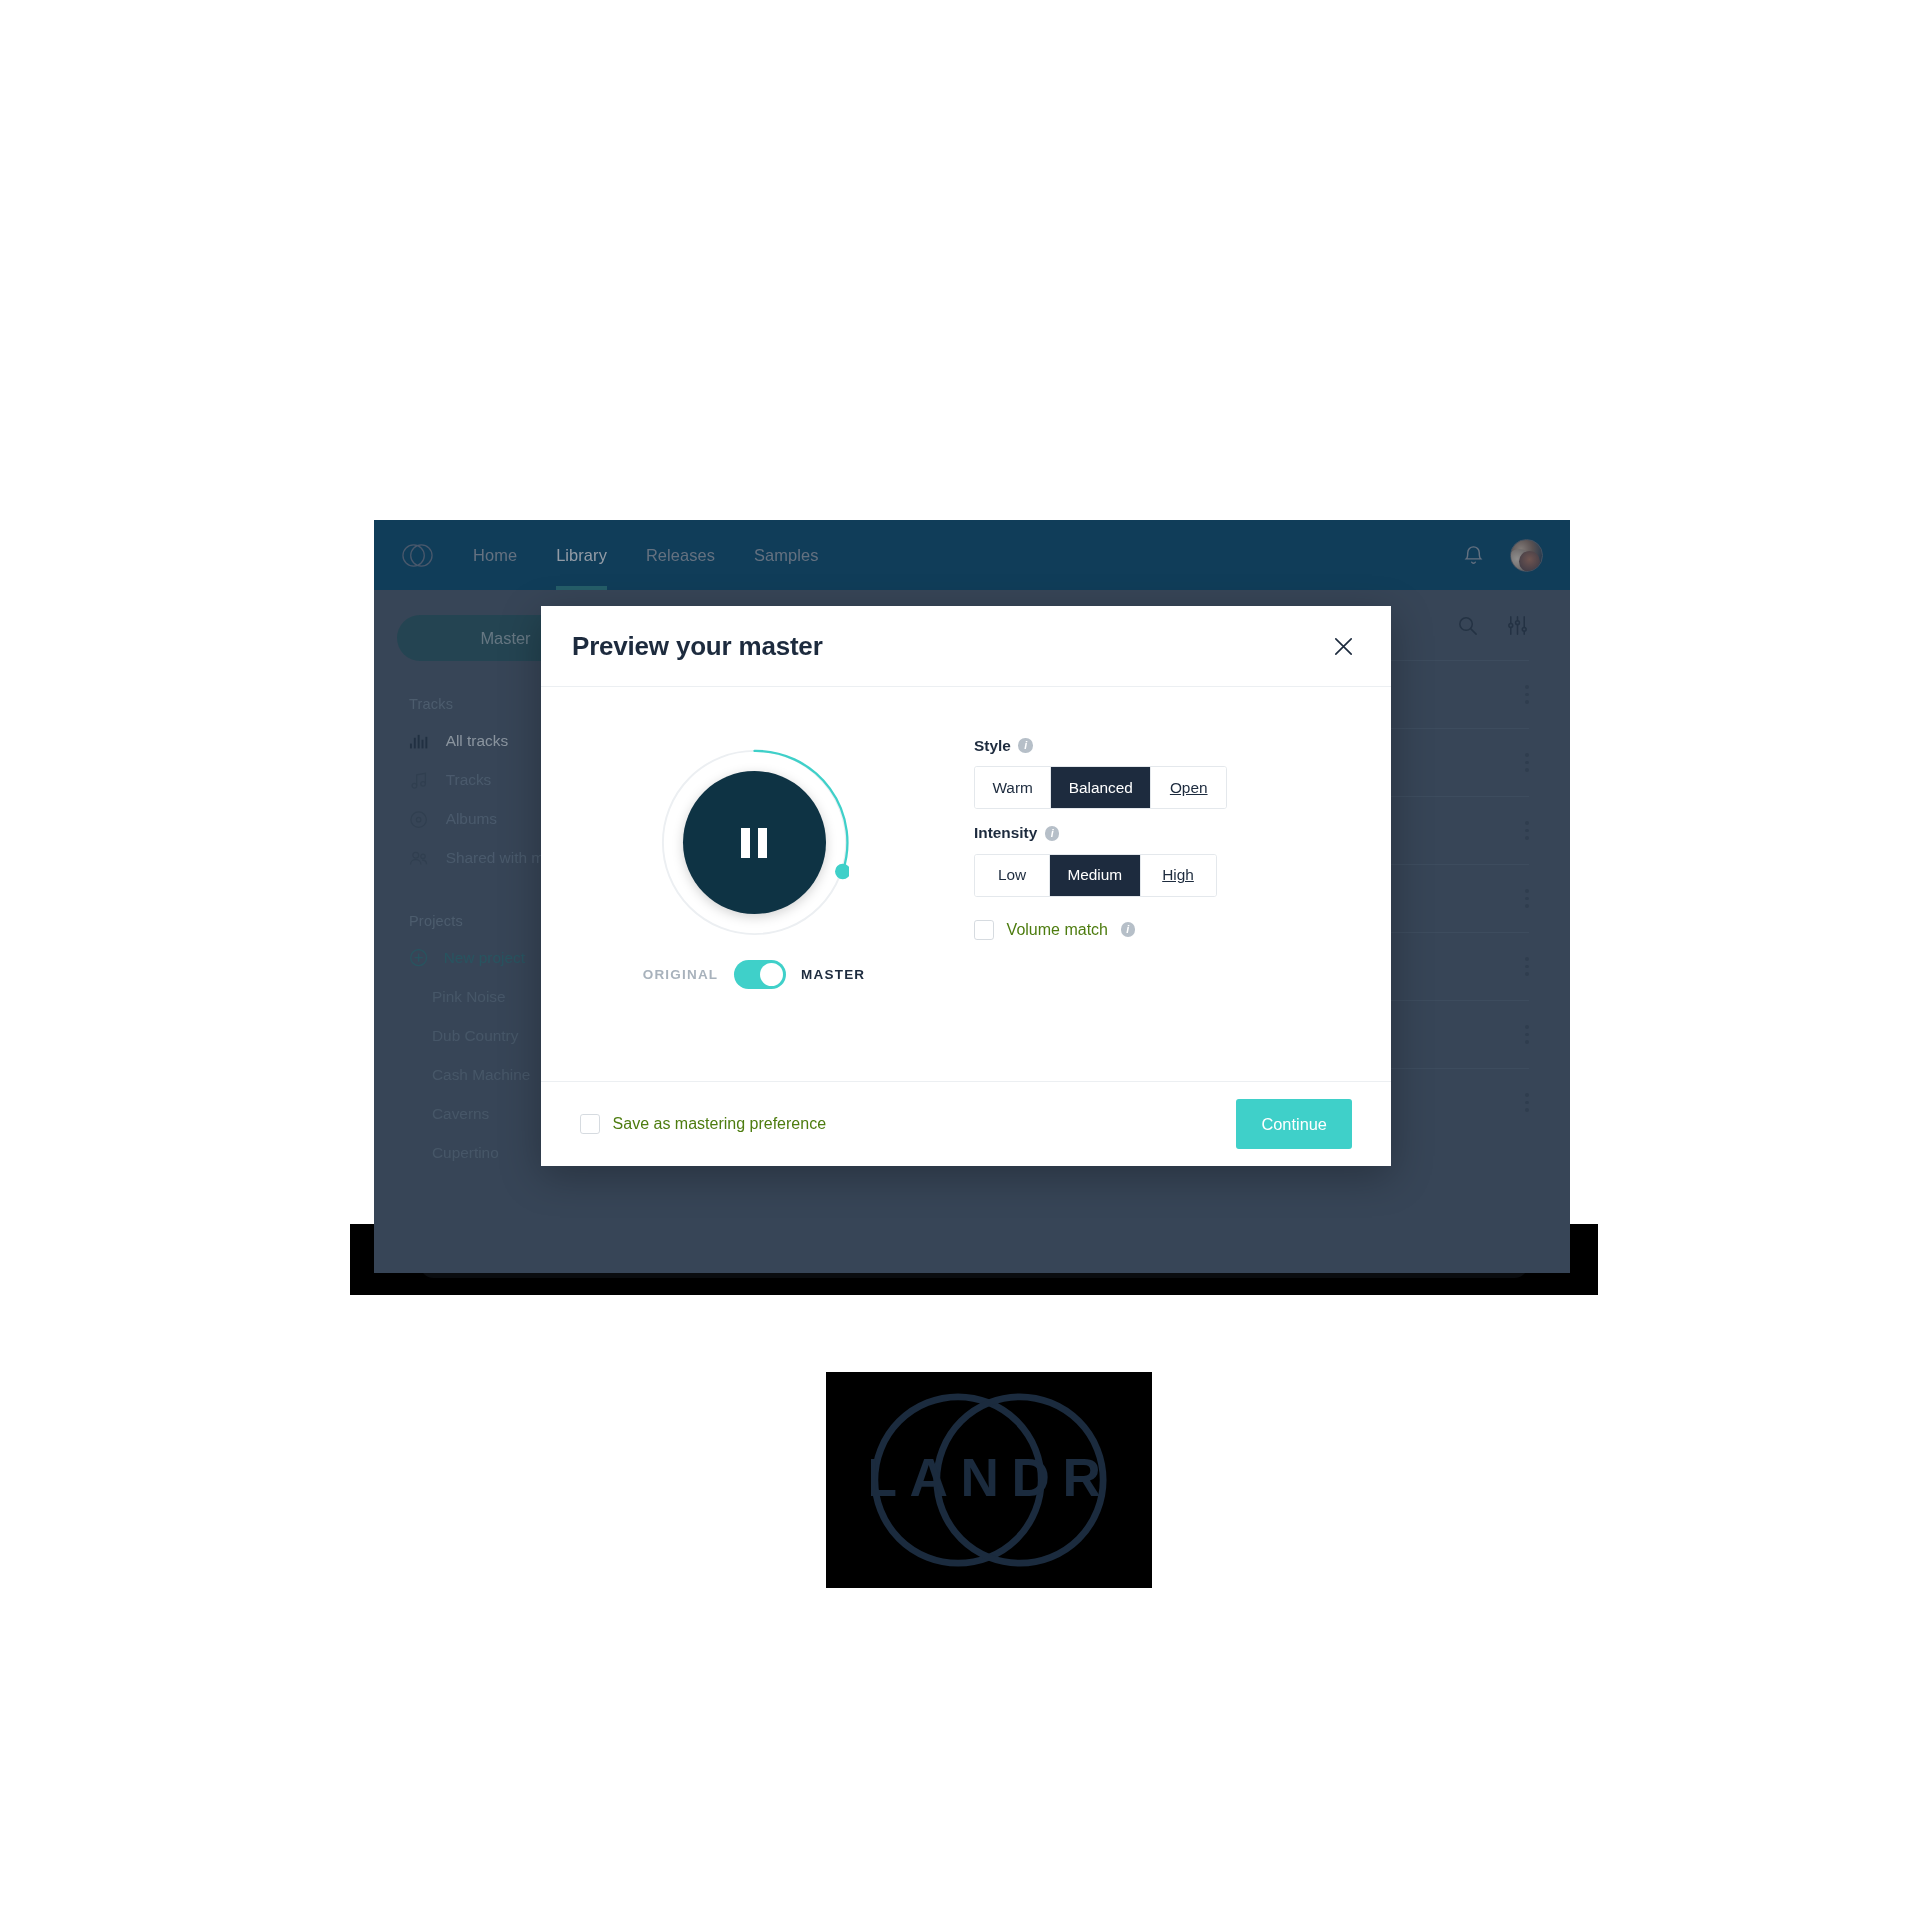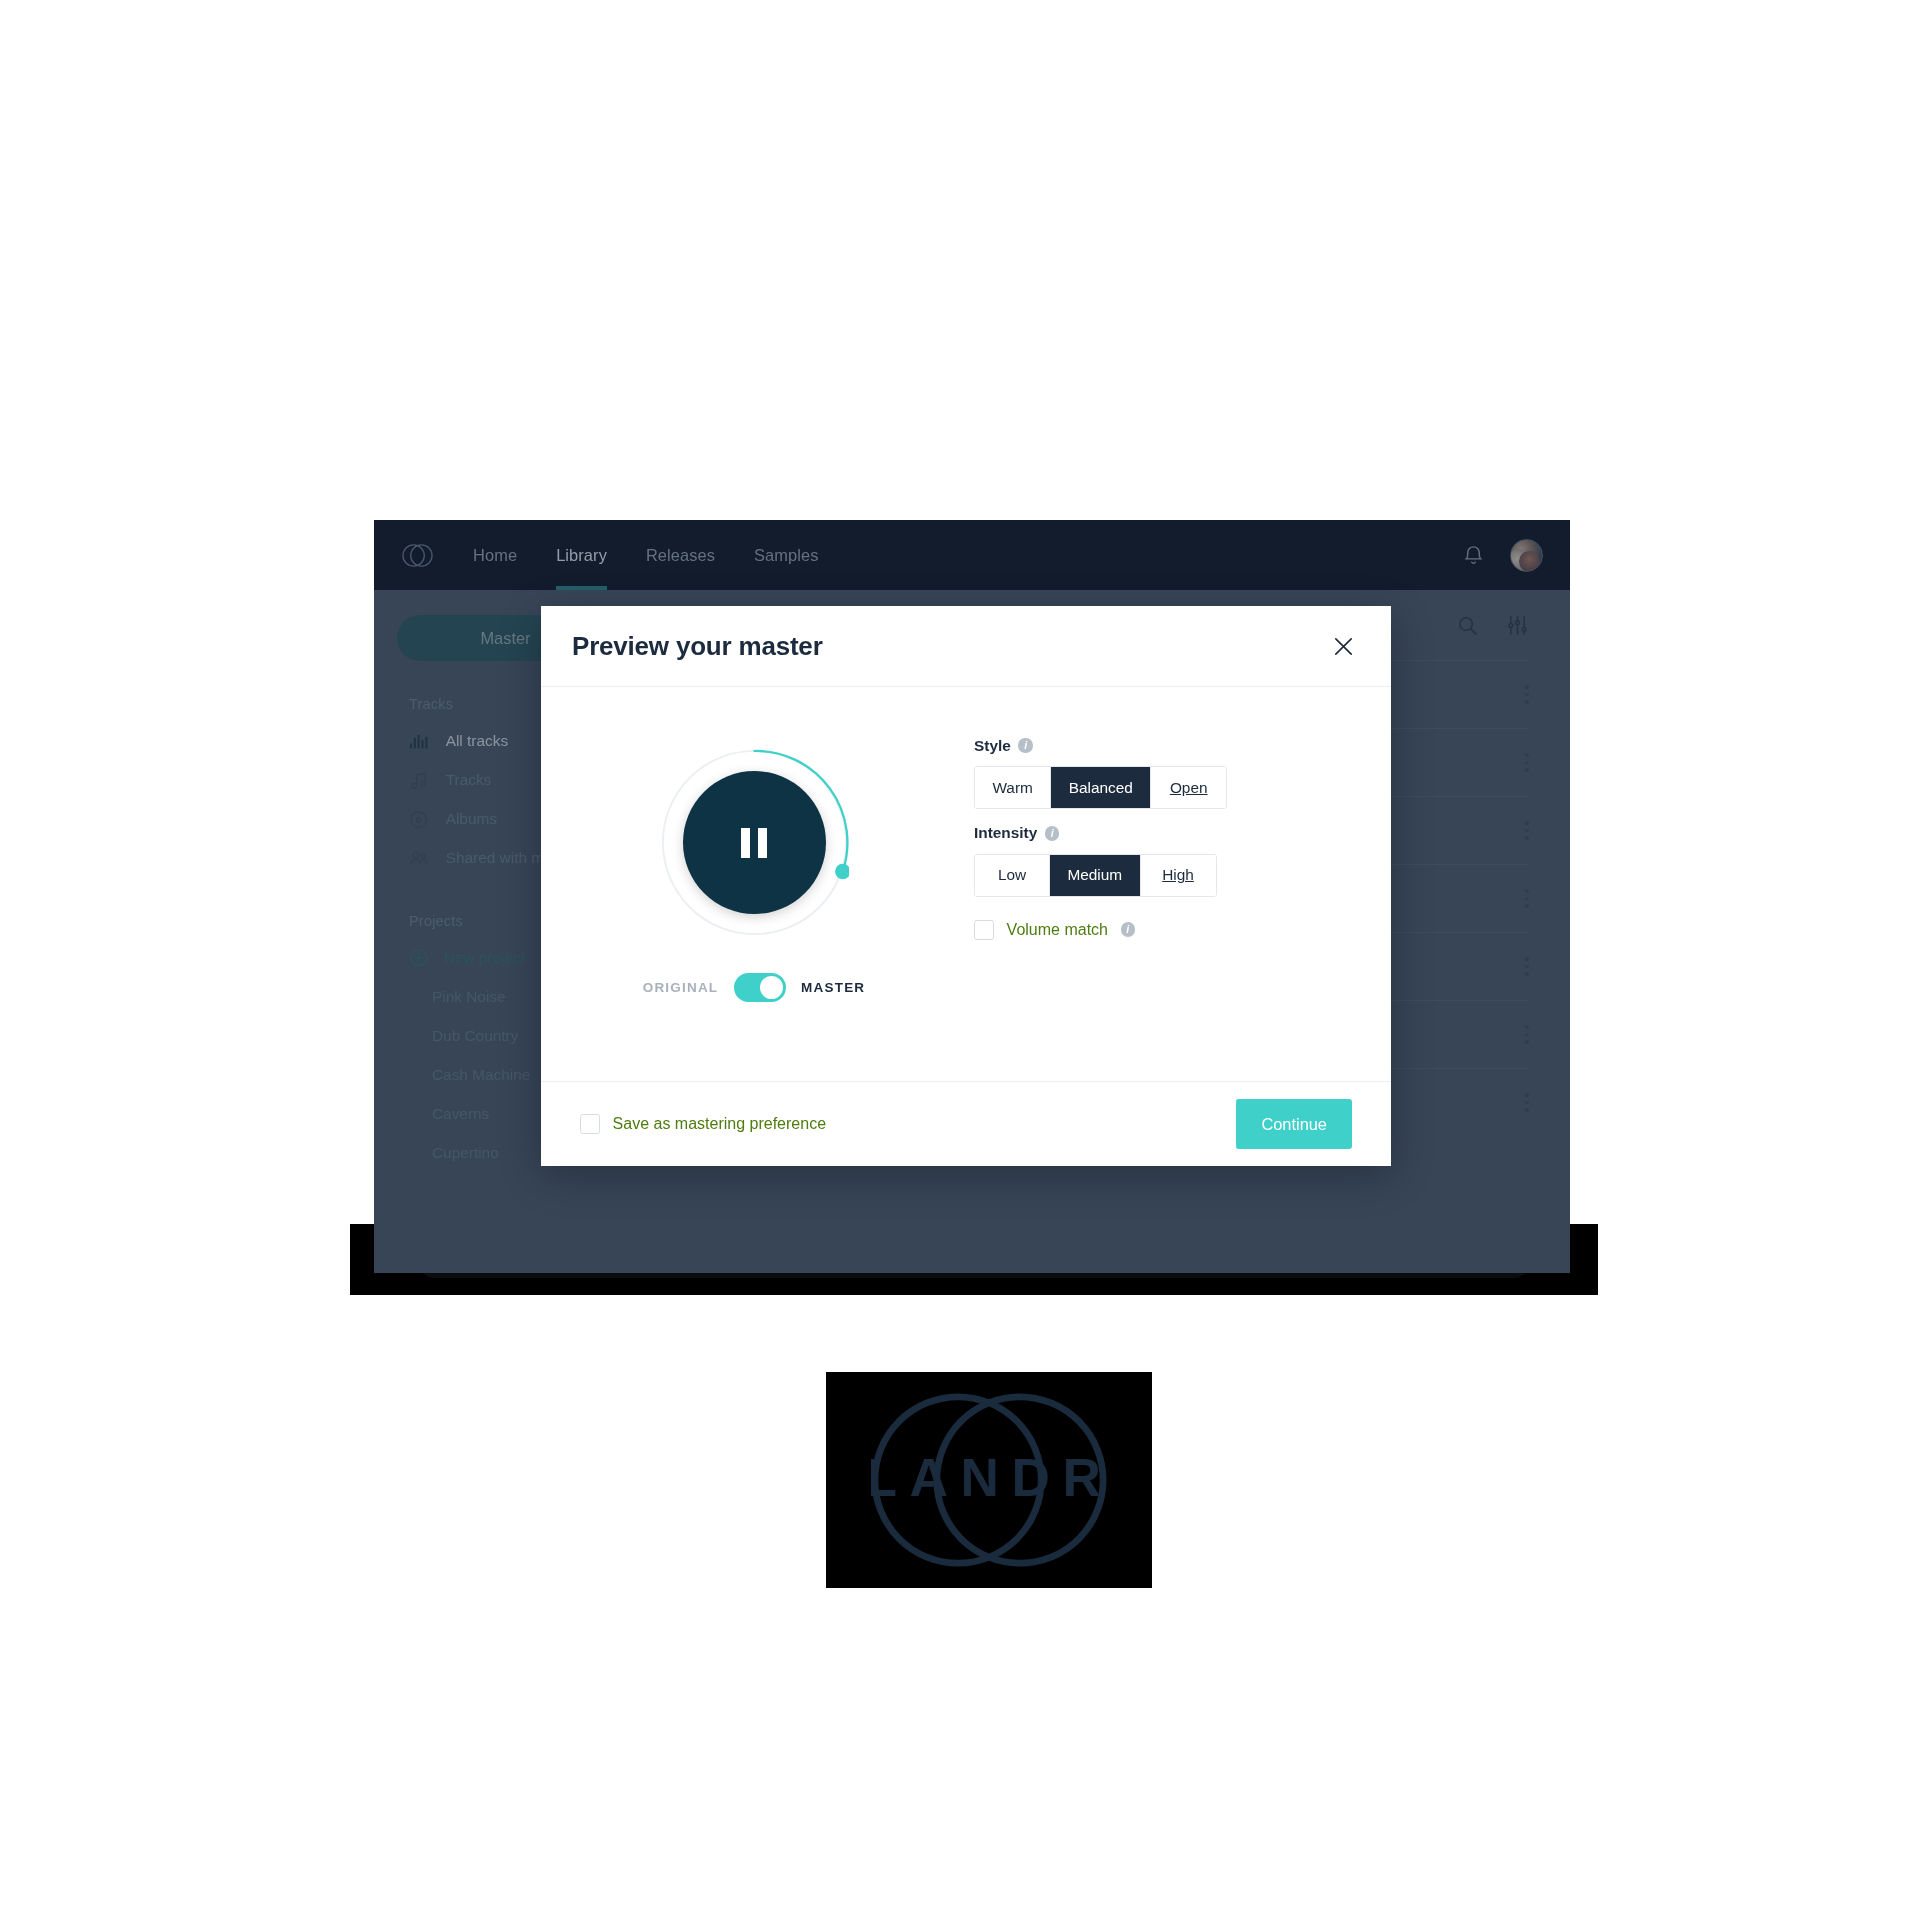--- a/index.html
+++ b/index.html
@@ -30,21 +30,21 @@
     position: absolute;
     left: 374px; top: 520px;
     width: 1196px; height: 753px;
     background: #47576a;
     overflow: hidden;
   }
 
   
   .topnav {
     height: 70px;
-    background: #0f172a;
+    background: #0c4a6e;
     display: flex; align-items: center;
     padding: 0 27px;
     position: relative;
   }
   .brand-mark { width: 33px; height: 33px; margin-right: 39px; flex: none; }
   .nav-links { display: flex; align-items: center; gap: 39px; height: 70px; }
   .nav-link {
     font-size: 16.4px; color: #8d9aa9; letter-spacing:0.1px;
     height: 70px; display:flex; align-items:center; position:relative;
     cursor: pointer;
@@ -159,21 +159,21 @@
     position:absolute; left: 23px; top: 23px;
     width: 143px; height: 143px; border-radius:50%;
     background:#0e3344;
     display:flex; align-items:center; justify-content:center;
     cursor:pointer;
     box-shadow: 0 2.9px 11.6px rgba(0,0,0,.18);
   }
   .pause-bars { display:flex; gap:8.7px; }
   .pause-bars i { width:8.7px; height:30px; background:#fff; display:block; }
 
-  .ab-row { display:flex; align-items:center; gap:15.4px; margin-top: 36px; }
+  .ab-row { display:flex; align-items:center; gap:15.4px; margin-top: 23px; }
   .ab-label { font-size:13.5px; letter-spacing:1.2px; font-weight:700; }
   .ab-label.off { color:#a8b2bc; }
   .ab-label.on { color:#1d2b3e; }
   .switch {
     width: 52px; height: 29px; border-radius: 14.5px; background:#3fd0c9;
     position:relative; cursor:pointer; flex:none;
   }
   .switch .knob {
     position:absolute; top:2.9px; right:2.9px; width:23px; height:23px;
     border-radius:50%; background:#fff;

